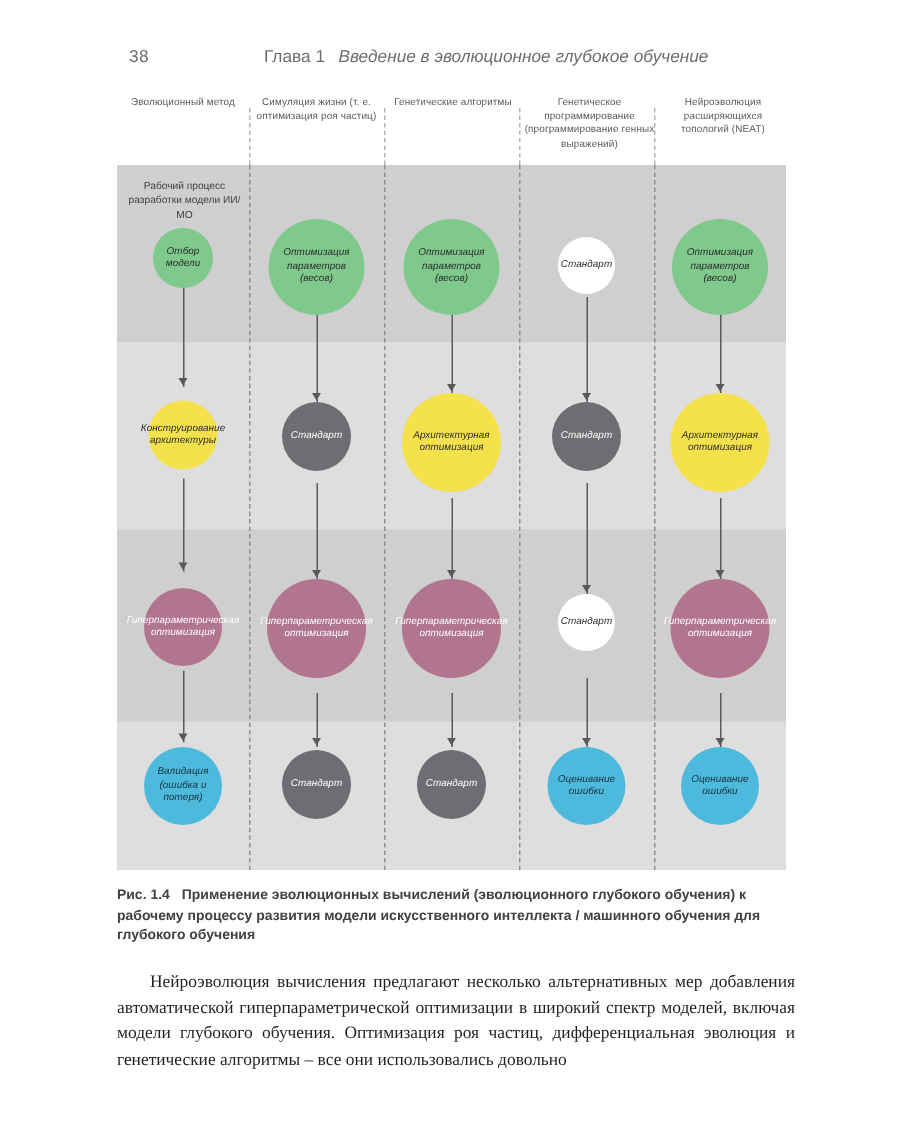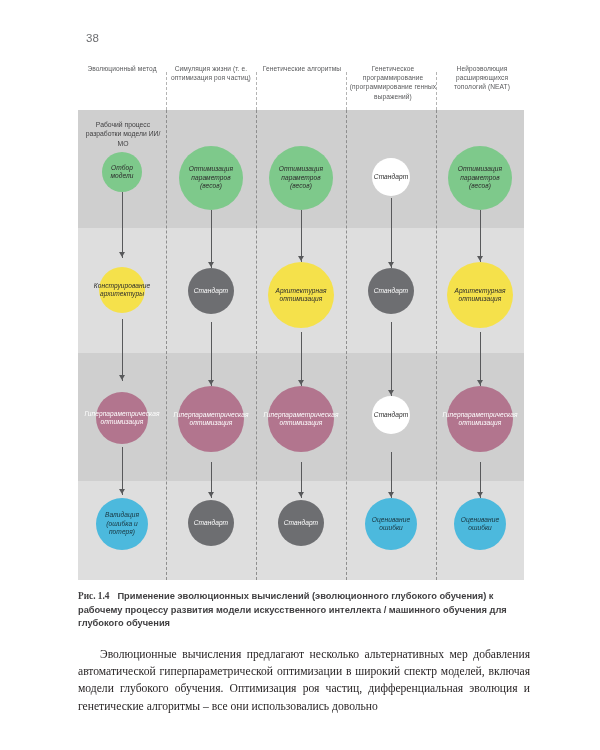--- a/index.html
+++ b/index.html
@@ -150,40 +150,43 @@
   
   .caption {
     position: absolute;
     left: 78px; top: 590px;
     width: 452px;
     font-size: 9.3px;
     line-height: 13.6px;
     font-weight: bold;
     color: #414042;
   }
-  .caption .fignum { margin-right: 8px; font-family: Liberation Serif, serif; }
+  .caption .fignum { margin-right: 8px; }
 
   
   .body-copy {
     position: absolute;
     left: 78px; top: 634px;
     width: 452px;
     font-family: "Liberation Serif", serif;
     font-size: 11.6px;
     line-height: 17.4px;
     color: #231f20;
     text-align: justify;
     text-indent: 22px;
   }
 </style>
 </head>
 <body>
 
 <div class="running-head">
   <div class="folio">38</div>
+  <div class="head-title">
+    <span class="chap">Глава 1</span><span class="ttl">Введение в эволюционное глубокое обучение</span>
+  </div>
 </div>
 
 <div class="figure">
 
   <div class="col-heads">
     <div class="col-head" style="left:2px;  width:84px;  top:6px;">Эволюционный метод</div>
     <div class="col-head" style="left:90px; width:86px;  top:6px;">Симуляция жизни (т. е. оптимизация роя частиц)</div>
     <div class="col-head" style="left:181px;width:86px;  top:6px;">Генетические алгоритмы</div>
     <div class="col-head" style="left:270px;width:90px;  top:6px;">Генетическое программирование (программирование генных выражений)</div>
     <div class="col-head" style="left:362px;width:84px;  top:6px;">Нейроэволюция расширяющихся топологий (NEAT)</div>
@@ -307,13 +310,13 @@
       <span>Оценивание ошибки</span>
     </div>
 
   </div>
 </div>
 
 <div class="caption">
   <span class="fignum">Рис. 1.4</span><span>Применение эволюционных вычислений (эволюционного глубокого обучения) к рабочему процессу развития модели искусственного интеллекта / машинного обучения для глубокого обучения</span>
 </div>
 
-<p class="body-copy">Эволюционные вычисления предлагают несколько альтернативных мер добавления автоматической гиперпараметрической оптимизации в широкий спектр моделей, включая модели глубокого обучения. Оптимизация роя частиц, дифференциальная эволюция и генетические алгоритмы – все они использовались довольно</p>
+<p class="body-copy">Нейроэволюция вычисления предлагают несколько альтернативных мер добавления автоматической гиперпараметрической оптимизации в широкий спектр моделей, включая модели глубокого обучения. Оптимизация роя частиц, дифференциальная эволюция и генетические алгоритмы – все они использовались довольно</p>
 
 </body></html>

